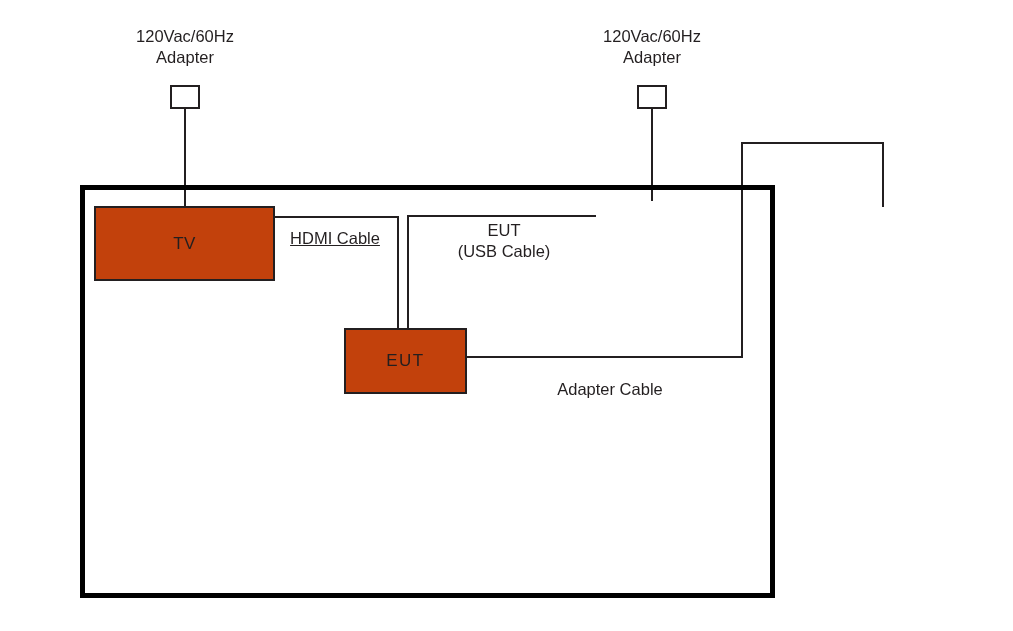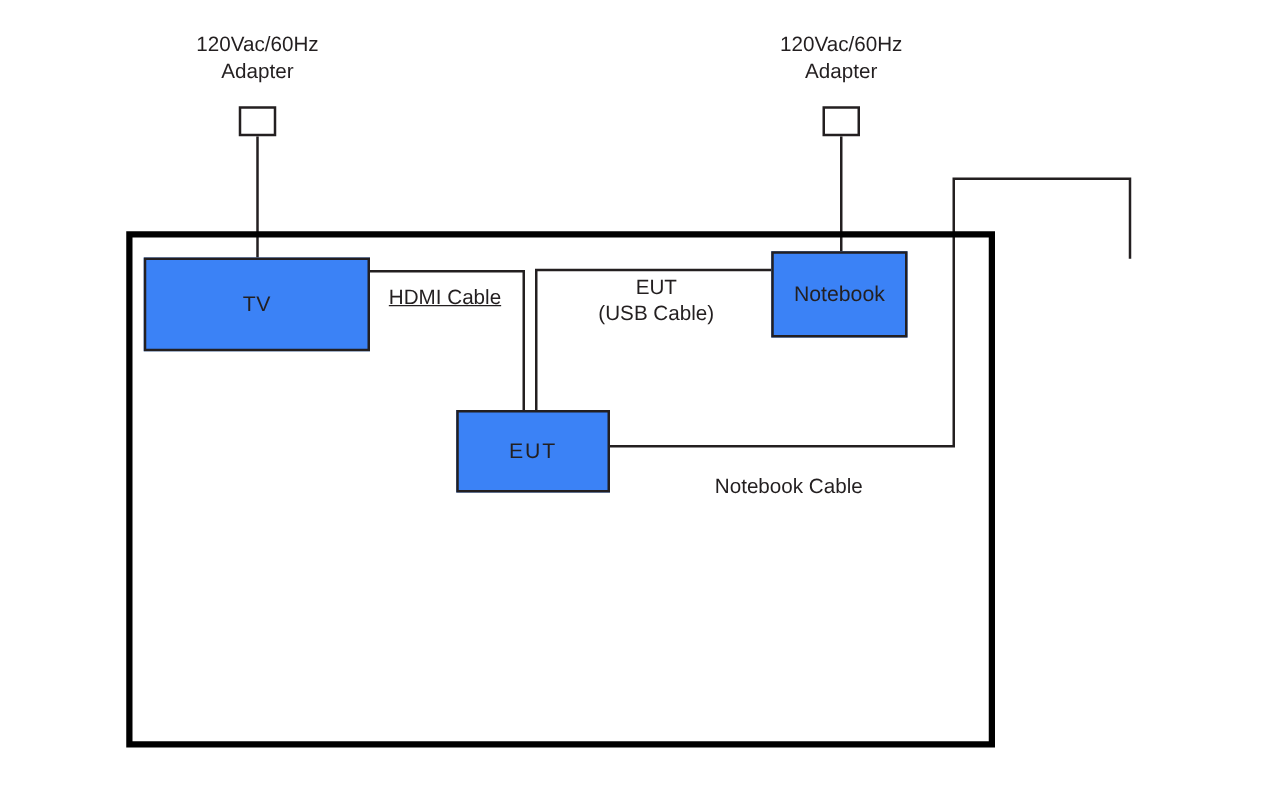--- a/index.html
+++ b/index.html
@@ -11,34 +11,33 @@
     width: 1013px;
     height: 631px;
     font-family: "Liberation Sans", sans-serif;
     color: #000000;
     overflow: hidden;
   }
   #diagram {
     position: relative;
     width: 903px;
     height: 631px;
-    margin-left: 21px;
   }
   #wires {
     position: absolute;
     left: 0;
     top: 0;
     width: 1013px;
     height: 631px;
   }
   .node {
     position: absolute;
     box-sizing: border-box;
     border: 2px solid #231f20;
-    background: #3b82f6;
+    background: #c2410c;
     display: flex;
     align-items: center;
     justify-content: center;
     text-align: right;
     line-height: 1.15;
     font-size: 17px;
     color: #231f20;
     z-index: 3;
   }
   .chamber {
@@ -84,21 +83,20 @@
 
   <div class="adapter-box" id="adapter-tv-box" style="left: 170px; top: 85px; width: 30px; height: 24px;"></div>
   <div class="label" id="adapter-tv-label" style="left: 85px; top: 26px; width: 200px;">120Vac/60Hz
 Adapter</div>
 
   <div class="adapter-box" id="adapter-notebook-box" style="left: 637px; top: 85px; width: 30px; height: 24px;"></div>
   <div class="label" id="adapter-notebook-label" style="left: 552px; top: 26px; width: 200px;">120Vac/60Hz
 Adapter</div>
 
   <div class="node tv-label" id="node-tv" style="left: 94px; top: 206px; width: 181px; height: 75px;">TV</div>
-  <div class="node" id="node-notebook" style="left: 596px; top: 201px; width: 109px; height: 69px;">Notebook</div>
   <div class="node eut-label" id="node-eut" style="left: 344px; top: 328px; width: 123px; height: 66px;">EUT</div>
 
   <div class="label" id="label-hdmi" style="left: 225px; top: 228px; width: 220px; text-decoration: underline;">HDMI Cable</div>
   <div class="label" id="label-usb" style="left: 394px; top: 220px; width: 220px;">EUT
 (USB Cable)</div>
-  <div class="label" id="label-ethernet" style="left: 500px; top: 379px; width: 220px;">Notebook Cable</div>
+  <div class="label" id="label-ethernet" style="left: 500px; top: 379px; width: 220px;">Adapter Cable</div>
 
 </div>
 
 </body></html>

